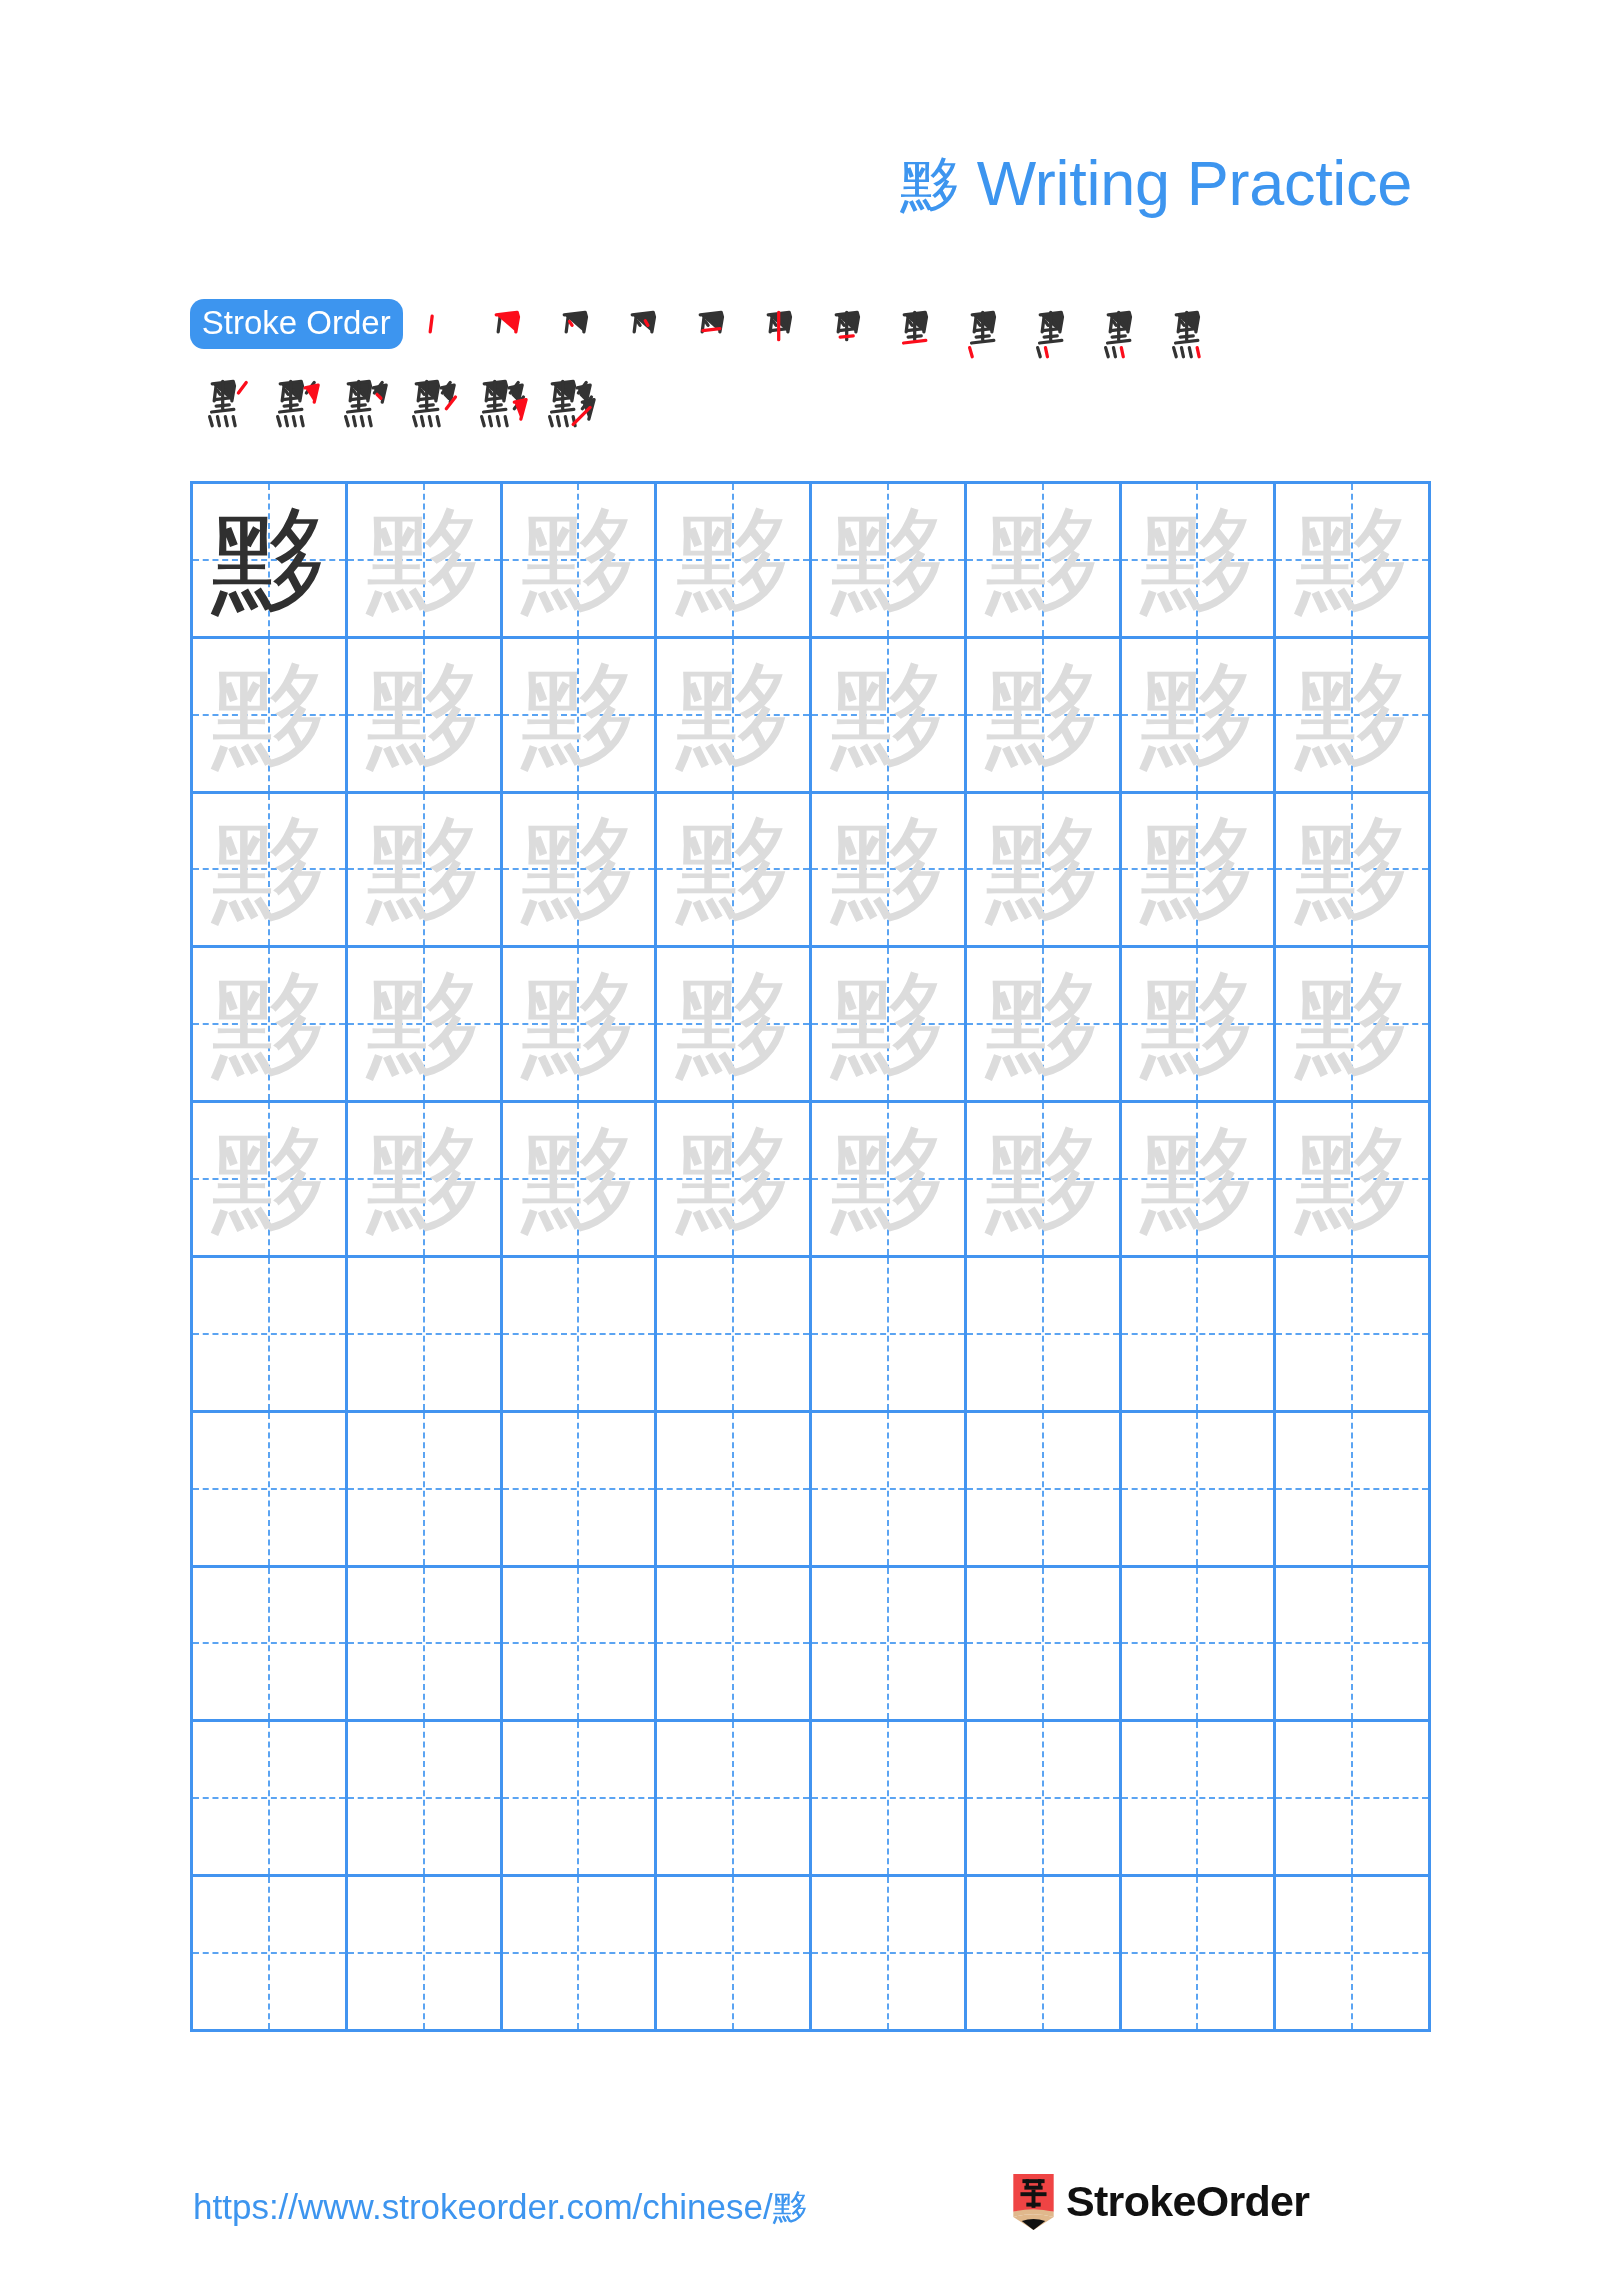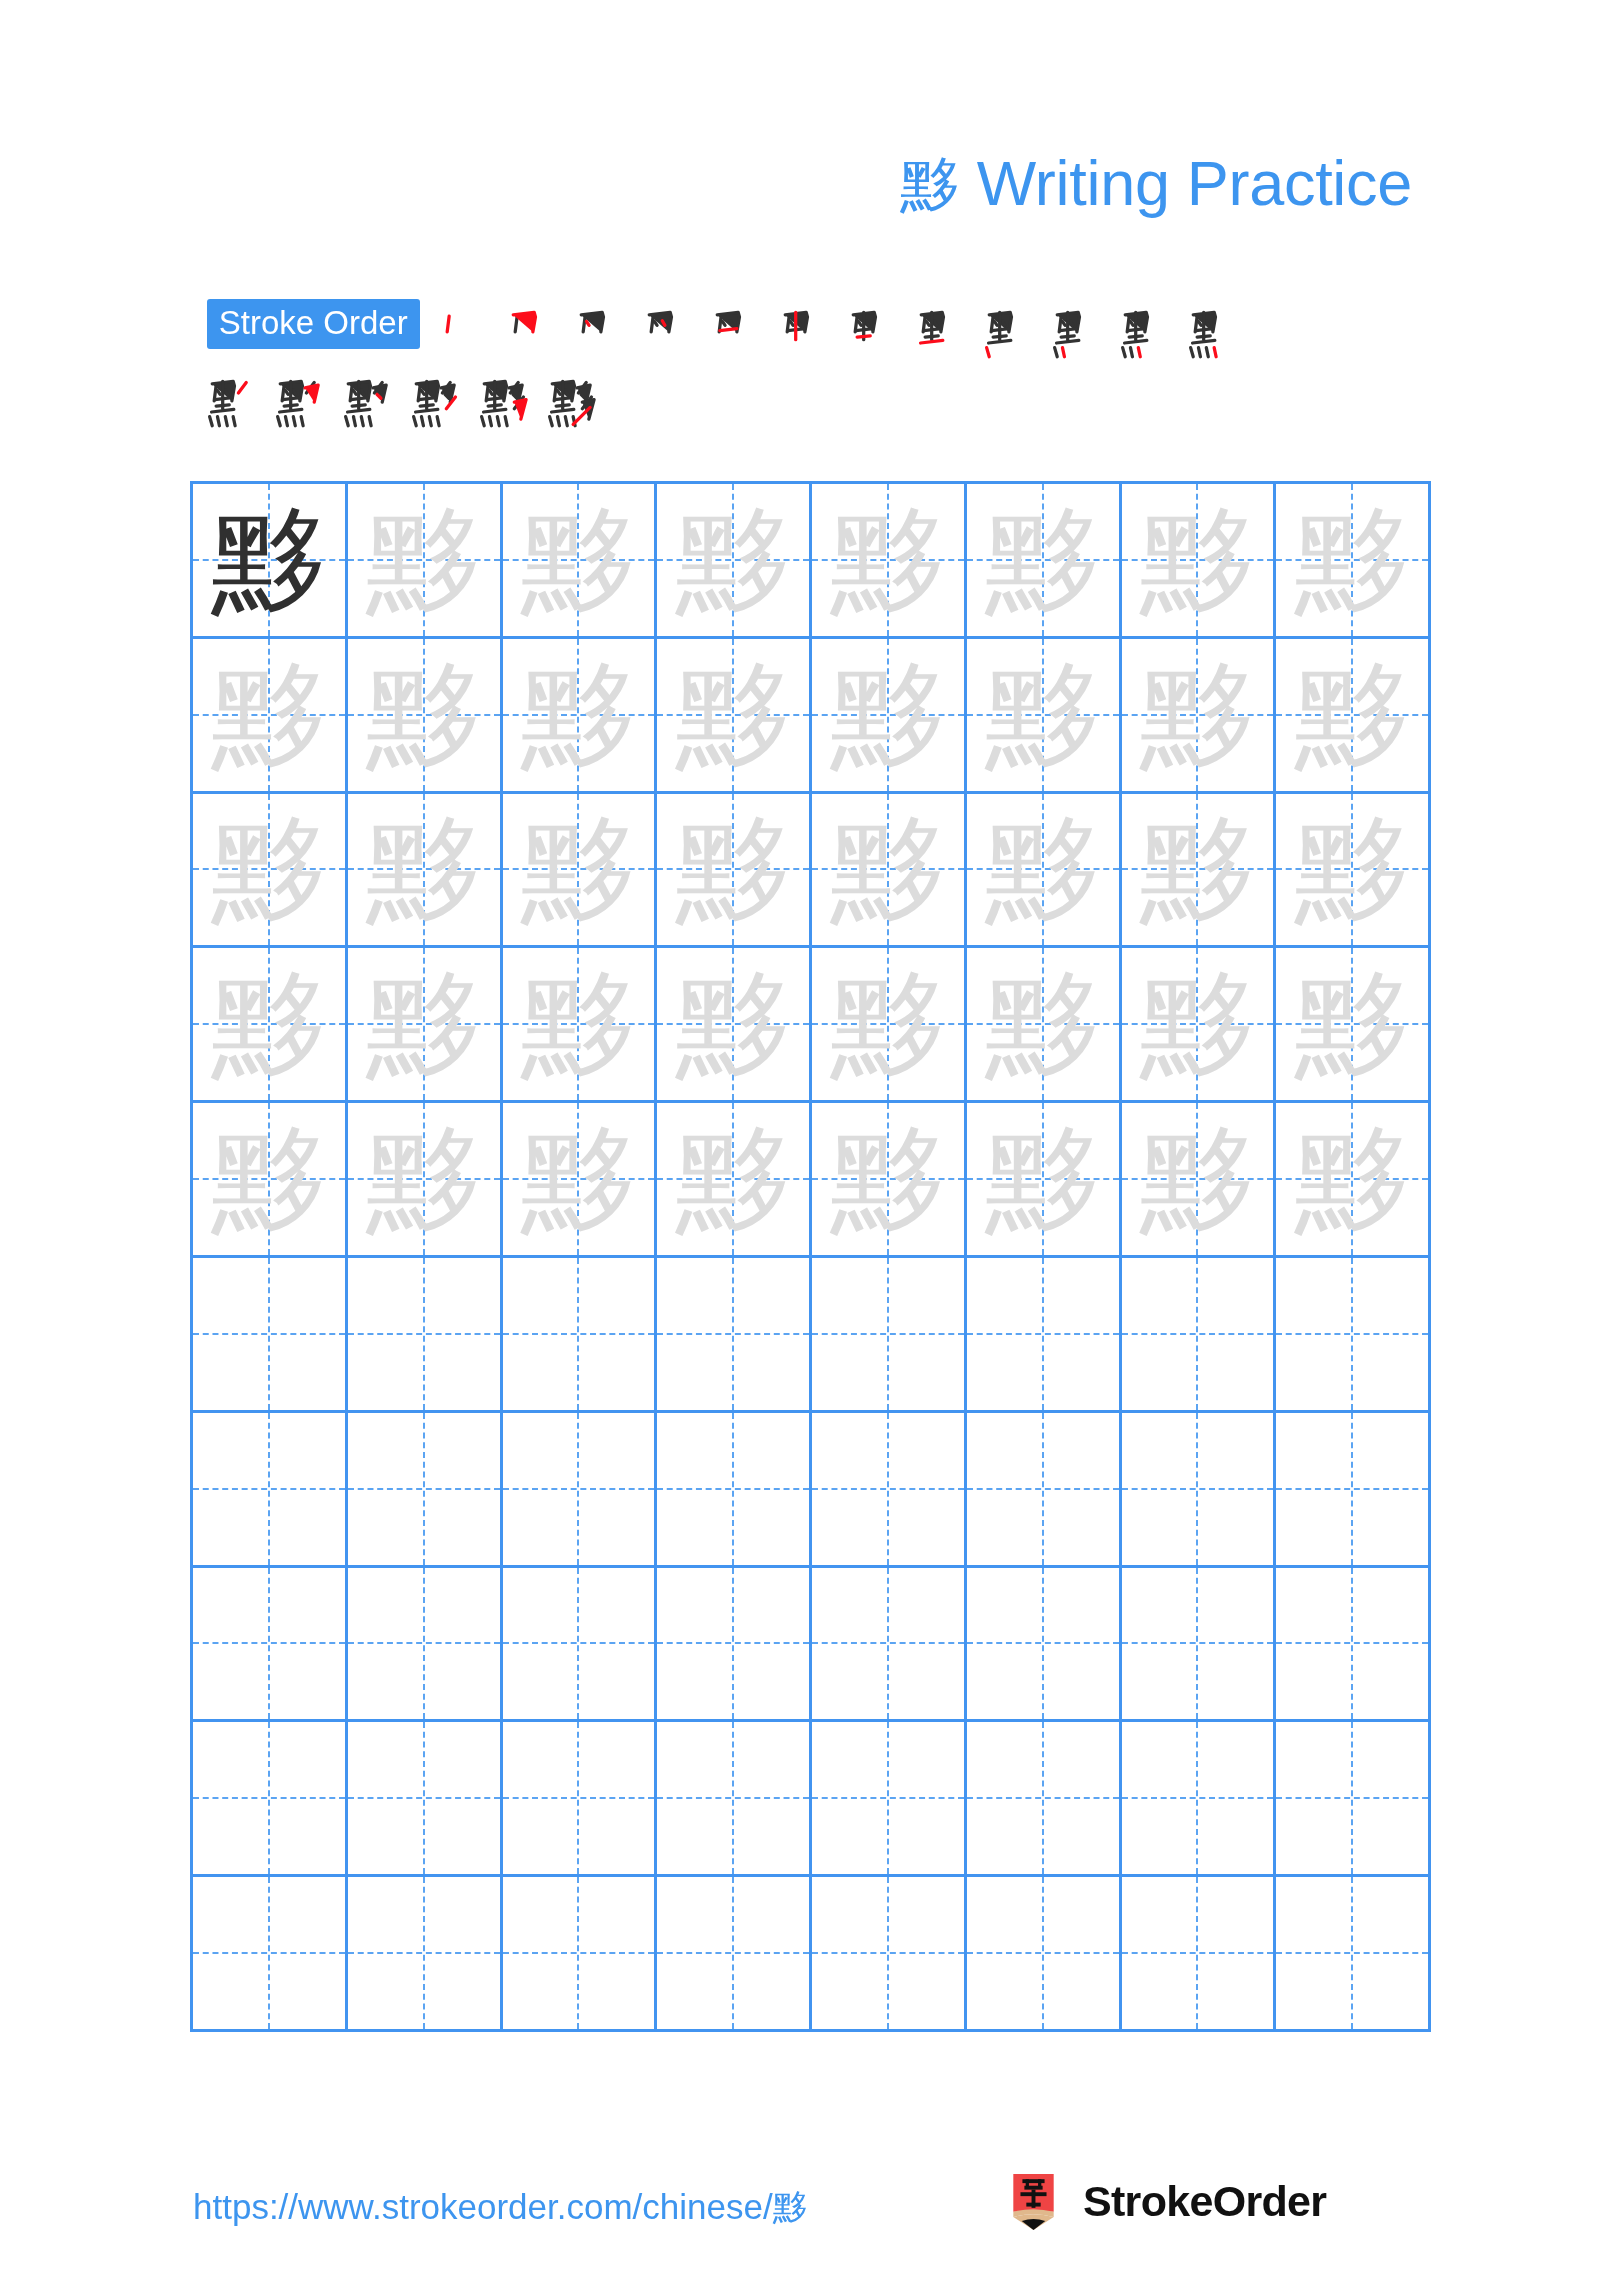--- a/index.html
+++ b/index.html
@@ -57,26 +57,25 @@
 
   #stroke-order-badge {
     display: inline-flex;
     align-items: center;
     justify-content: center;
     background: #3d95ef;
     color: #ffffff;
     font-size: 33px;
     line-height: 1;
     padding: 7.2px 11.8px 9.8px 11.8px;
-    border-radius: 3px;
+    border-radius: 14px;
     white-space: nowrap;
     margin-right: 3.9px;
     align-self: flex-start;
     margin-top: 1.3px;
-    margin-left: 17px;
   }
 
   .stroke-cell {
     width: 68px;
     height: 71px;
     flex: 0 0 68px;
     position: relative;
   }
   .stroke-cell svg {
     position: absolute;
@@ -168,21 +167,21 @@
   }
   #footer-url .han {
     font-family: "DejaVu Sans", sans-serif;
   }
   #footer-brand {
     position: absolute;
     left: 1013px;
     top: -5.2px;
     display: flex;
     align-items: center;
-    gap: 29px;
+    gap: 12px;
   }
   #brand-logo-icon {
     position: relative;
     width: 41px;
     height: 56px;
     flex: 0 0 41px;
   }
   #brand-logo-icon svg { display: block; width: 41px; height: 56px; }
   #brand-name {
     font-size: 43px;

